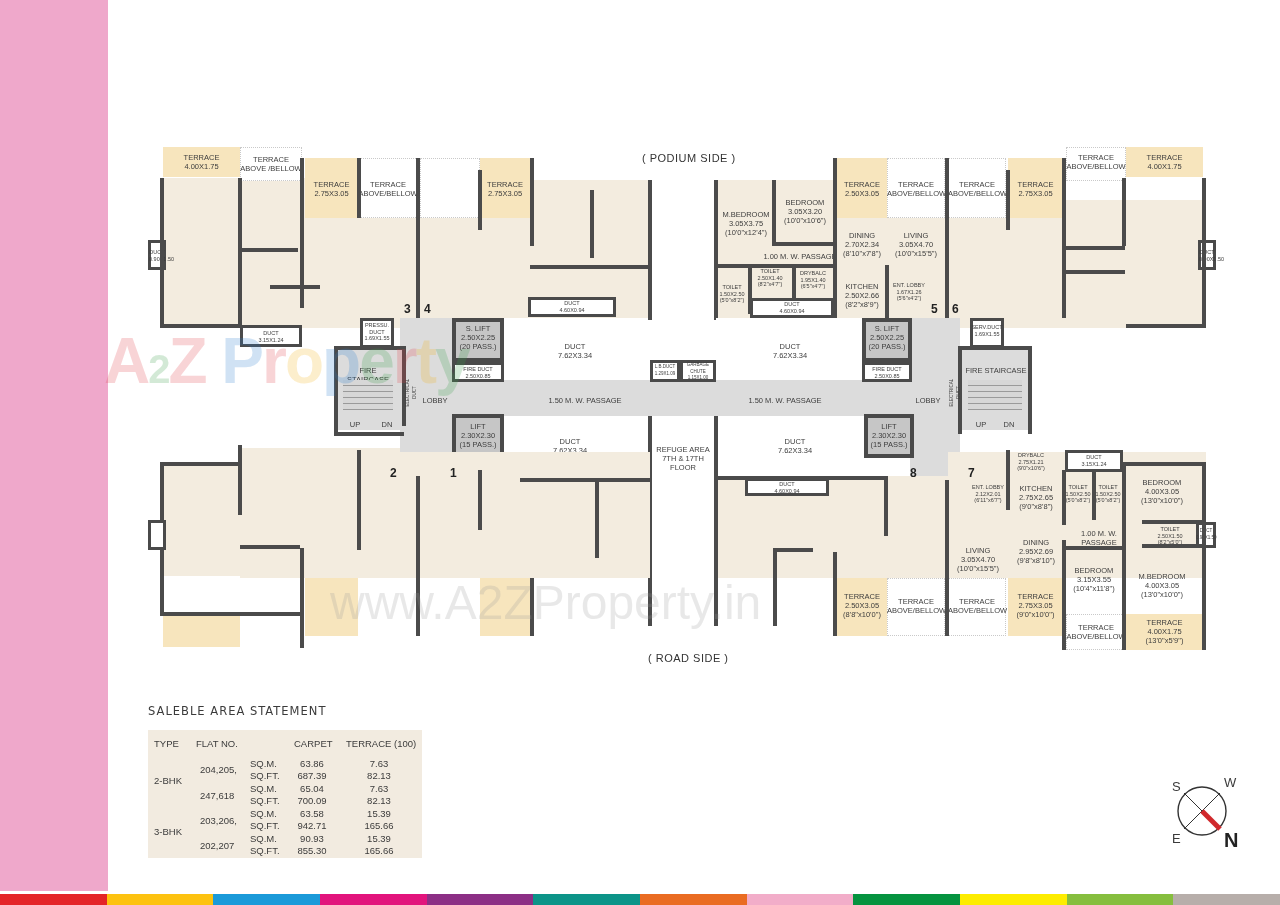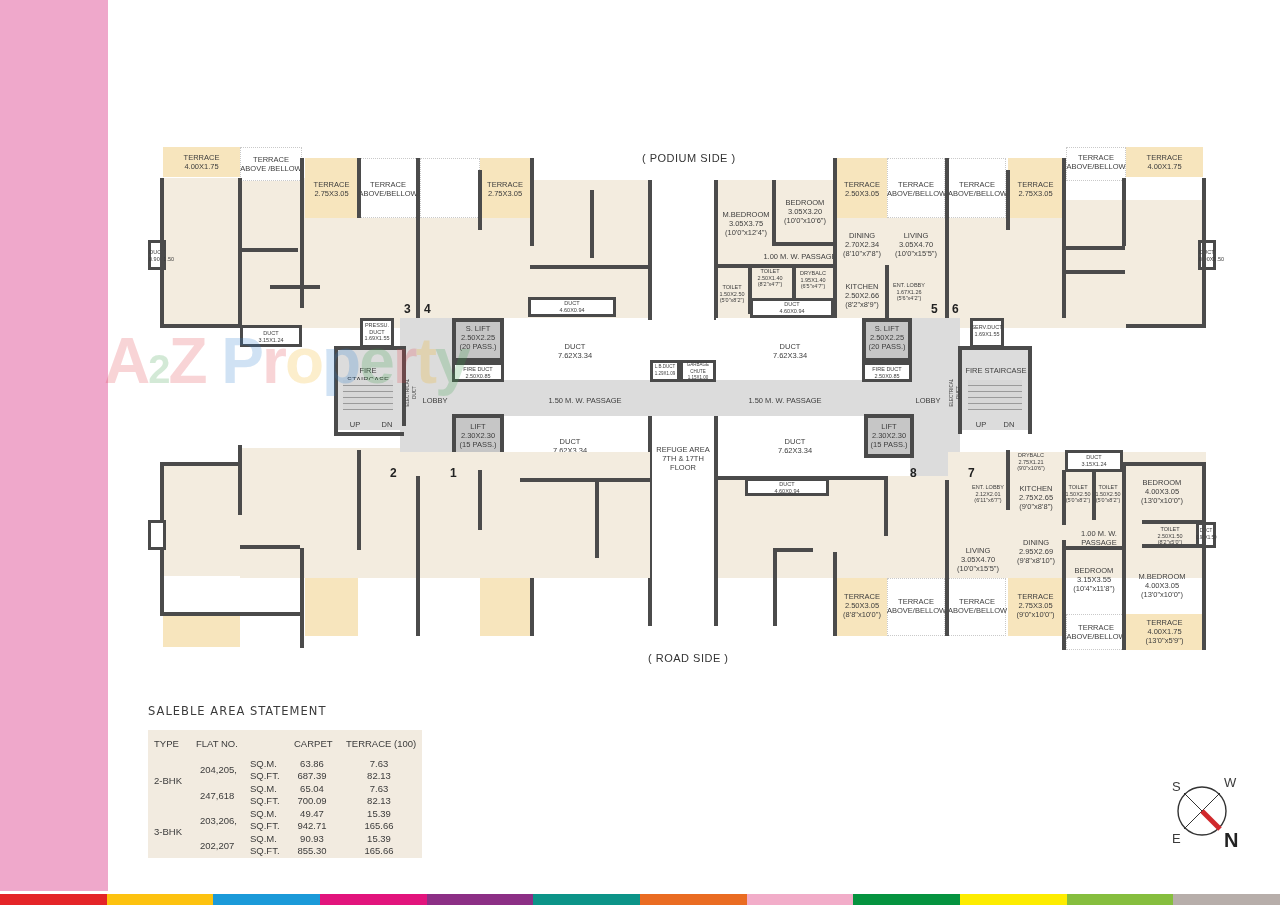--- a/index.html
+++ b/index.html
@@ -362,20 +362,21 @@
   <div class="flatno" style="left:404px;top:302px;">3</div>
   <div class="flatno" style="left:424px;top:302px;">4</div>
   <div class="flatno" style="left:931px;top:302px;">5</div>
   <div class="flatno" style="left:952px;top:302px;">6</div>
   <div class="flatno" style="left:968px;top:466px;">7</div>
   <div class="flatno" style="left:910px;top:466px;">8</div>
 
   <div class="watermark" style="left:88px;top:324px;font-size:64px;letter-spacing:-2px;margin-left:16px;">
     <span style="color:#e2404a">A</span><span style="color:#3aa04a;font-size:40px">2</span><span style="color:#e2404a">Z</span><span> </span><span style="color:#2c7fd0">P</span><span style="color:#e2404a">r</span><span style="color:#f2b31a">o</span><span style="color:#2c7fd0">p</span><span style="color:#3aa04a">e</span><span style="color:#e2404a">r</span><span style="color:#f2b31a">t</span><span style="color:#3aa04a">y</span>
   </div>
+  <div class="watermark" style="left:330px;top:575px;font-size:48px;color:#9a9a9a;font-weight:400;">www.A2ZProperty.in</div>
 </div>
 
 <div class="area-title">SALEBLE AREA STATEMENT</div>
 <div class="area-table">
   <div class="cell" style="left:6px;top:8px;">TYPE</div>
   <div class="cell" style="left:48px;top:8px;">FLAT NO.</div>
   <div class="cell" style="left:146px;top:8px;">CARPET</div>
   <div class="cell" style="left:198px;top:8px;">TERRACE (100)</div>
 
   <div class="cell" style="left:6px;top:45px;">2-BHK</div>
@@ -394,21 +395,21 @@
   <div class="cell" style="left:206px;top:40px;width:50px;">82.13</div>
 
   <div class="cell" style="left:102px;top:53px;">SQ.M.</div>
   <div class="cell" style="left:146px;top:53px;width:36px;">65.04</div>
   <div class="cell" style="left:206px;top:53px;width:50px;">7.63</div>
   <div class="cell" style="left:102px;top:65px;">SQ.FT.</div>
   <div class="cell" style="left:146px;top:65px;width:36px;">700.09</div>
   <div class="cell" style="left:206px;top:65px;width:50px;">82.13</div>
 
   <div class="cell" style="left:102px;top:78px;">SQ.M.</div>
-  <div class="cell" style="left:146px;top:78px;width:36px;">49.47</div>
+  <div class="cell" style="left:146px;top:78px;width:36px;">63.58</div>
   <div class="cell" style="left:206px;top:78px;width:50px;">15.39</div>
   <div class="cell" style="left:102px;top:90px;">SQ.FT.</div>
   <div class="cell" style="left:146px;top:90px;width:36px;">942.71</div>
   <div class="cell" style="left:206px;top:90px;width:50px;">165.66</div>
 
   <div class="cell" style="left:102px;top:103px;">SQ.M.</div>
   <div class="cell" style="left:146px;top:103px;width:36px;">90.93</div>
   <div class="cell" style="left:206px;top:103px;width:50px;">15.39</div>
   <div class="cell" style="left:102px;top:115px;">SQ.FT.</div>
   <div class="cell" style="left:146px;top:115px;width:36px;">855.30</div>

